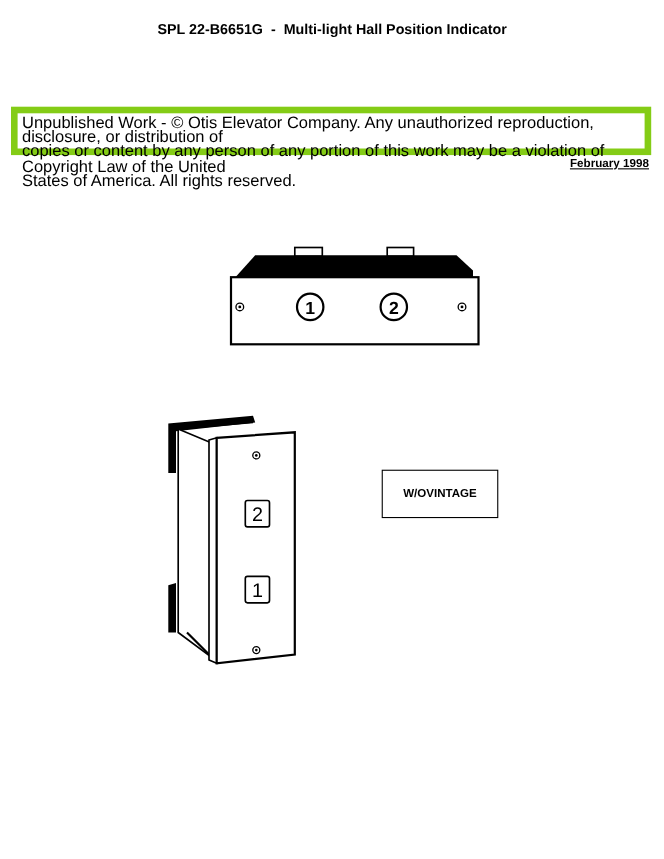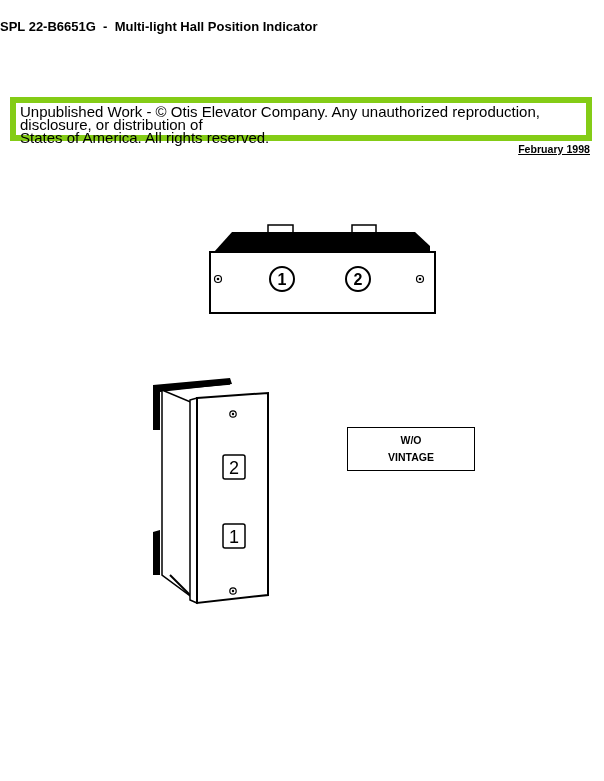--- a/index.html
+++ b/index.html
@@ -1,39 +1,40 @@
 <!DOCTYPE html>
 <html><head>
   <meta charset="utf-8">
   <style>
     html, body { margin: 0; padding: 0; background: #ffffff; }
     body { width: 604px; height: 781px; position: relative; overflow: hidden;
            font-family: "Liberation Sans", sans-serif; color: #000; }
-    .title { position: absolute; left: 0; top: 19px; width: 604px; text-align: left;
+    .title { position: absolute; left: 0; top: 19px; width: 604px; text-align: center;
              font-size: 13px; font-weight: bold; white-space: pre; }
     .notice { position: absolute; left: 10px; top: 97px; width: 582px; height: 44px;
               border: 6px solid #84cc16; box-sizing: border-box; padding: 2px 4px;
               font-size: 15px; line-height: 13.2px; }
     .sep { position: absolute; right: 14px; top: 143px; text-align: right;
            font-size: 10.6px; line-height: 13px; }
     .sep .bold { font-weight: bold; text-decoration: underline; }
     .drawing { position: absolute; }
-    .vintage-box { position: absolute; left: 347px; top: 427px; width: 128px; height: 44px;
+    .vintage-box { position: absolute; left: 347px; top: 427px; width: 106px; height: 44px;
                    border: 1.5px solid #000; box-sizing: border-box;
-                   display: flex; flex-direction: column; align-items: center; justify-content: center;
+                   display: flex; flex-direction: row; align-items: center; justify-content: center;
                    font-size: 10.5px; font-weight: bold; line-height: 17px; }
     svg text { font-family: "Liberation Sans", sans-serif; }
   </style>
 </head>
 <body>
 
 <div class="title">SPL 22-B6651G  -  Multi-light Hall Position Indicator</div>
 
 <div class="notice">
   <div>Unpublished Work - © Otis Elevator Company.  Any unauthorized reproduction, disclosure, or distribution of</div>
+  <div>copies or content by any person of any portion of this work may be a violation of Copyright Law of the United</div>
   <div>States of America.  All rights reserved.</div>
 </div>
 
 <div class="sep">
   <div class="bold">February 1998</div>
 </div>
 
 <svg class="drawing" style="left:200px; top:215px;" width="240" height="105" viewBox="0 0 240 105">
 
   <rect x="68" y="10" width="25" height="8" fill="#fff" stroke="#000" stroke-width="1.5"></rect>

